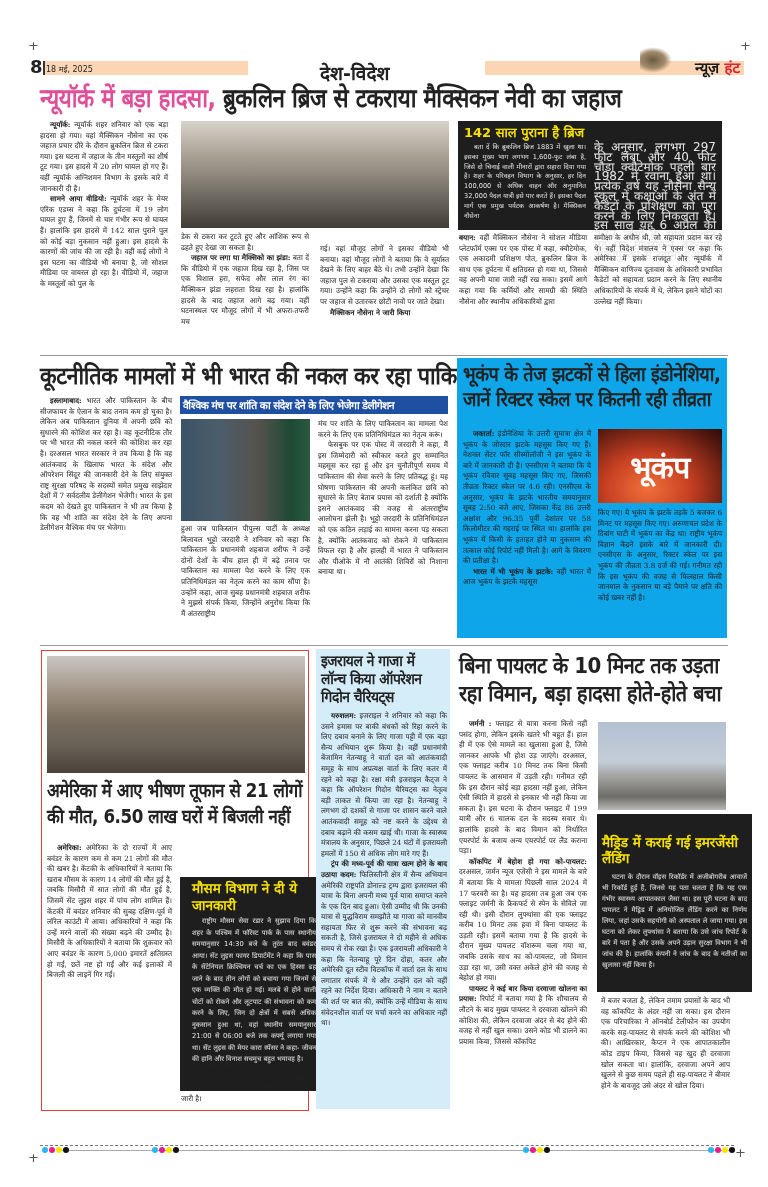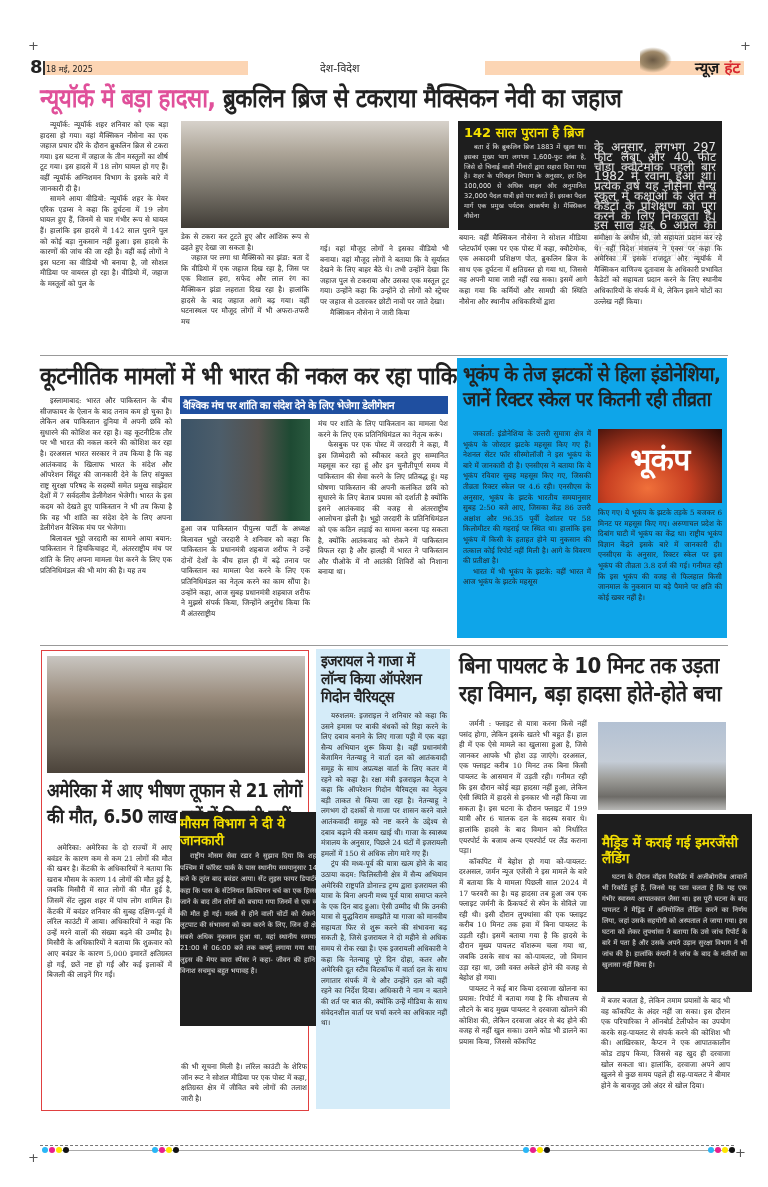--- a/index.html
+++ b/index.html
@@ -1,27 +1,27 @@
 <!DOCTYPE html>
 <html><head>
 <meta charset="utf-8">
 <style>
 *{box-sizing:border-box;margin:0;padding:0}
 body{width:768px;height:1187px;background:#fff;font-family:"DejaVu Serif",serif;color:#222;position:relative;overflow:hidden}
 .p{font-size:7.2px;line-height:10.6px;text-align:justify;text-indent:10px}
-.p b{font-weight:normal}
+.p b{font-weight:bold}
 .hd{font-family:"DejaVu Sans",sans-serif;font-weight:bold;letter-spacing:-0.5px}
 .abs{position:absolute}
 .crop{position:absolute;font-size:13px;color:#555;font-family:"DejaVu Sans",sans-serif}
 
 #hdr{left:30px;top:59px;width:714px;height:18px}
 #hdr .num{position:absolute;left:0;top:-3px;font-size:18px;font-weight:bold;font-family:"DejaVu Sans",sans-serif}
 #hdr .bar1{position:absolute;left:13px;top:2px;width:205px;height:14px;background:#fcd5b4;border-left:2px solid #333}
 #hdr .date{position:absolute;left:16px;top:4px;font-size:8px;font-family:"DejaVu Sans",sans-serif}
-#hdr .sec{position:absolute;left:290px;top:1px;font-size:11px;font-weight:normal;font-family:"DejaVu Sans",sans-serif}
+#hdr .sec{position:absolute;left:290px;top:1px;font-size:19px;font-weight:bold;font-family:"DejaVu Sans",sans-serif}
 #hdr .bar3{position:absolute;left:455px;top:2px;width:259px;height:14px;background:#fcd5b4}
 #hdr .logo{position:absolute;right:4px;top:-2px;font-size:15px;font-weight:bold;font-family:"DejaVu Sans",sans-serif}
 #hdr .logo .a{color:#1a1a1a}#hdr .logo .b{color:#d8272f}
 #hdr .bird{position:absolute;right:72px;top:-12px;width:32px;height:26px;background:radial-gradient(ellipse at 40% 50%,#6b5a45 0%,#a08a6a 45%,transparent 70%)}
 #mainhead{left:40px;top:80px;width:720px;font-size:26px;line-height:36px;white-space:nowrap;transform:scaleX(0.86);transform-origin:left}
 #mainhead .pink{color:#e0509a}
 
 .photo{position:absolute;background:linear-gradient(180deg,#b9b7b3 0%,#8b8680 40%,#5e5a55 70%,#3a3834 100%)}
 .darkbox{position:absolute;background:#1e1e1e;color:#e8e8e8}
 .darkbox .p{color:#e6e6e6;font-family:"DejaVu Sans",sans-serif;font-size:7px;text-indent:10px}
@@ -48,21 +48,21 @@
   <span class="date">18 मई, 2025</span>
   <span class="sec">देश-विदेश</span>
   <div class="bar3"></div>
   <div class="bird"></div>
   <span class="logo"><span class="a">न्यूज़</span> <span class="b">हंट</span></span>
 </div>
 
 <div id="mainhead" class="abs hd"><span class="pink">न्यूयॉर्क में बड़ा हादसा,</span><span> ब्रुकलिन ब्रिज से टकराया मैक्सिकन नेवी का जहाज</span></div>
 
 <div class="abs" style="left:40px;top:120px;width:128px">
-  <p class="p"><b>न्यूयॉर्क:</b><span> न्यूयॉर्क शहर शनिवार को एक बड़ा हादसा हो गया। वहां मैक्सिकन नौसेना का एक जहाज प्रचार दौरे के दौरान ब्रुकलिन ब्रिज से टकरा गया। इस घटना में जहाज के तीन मस्तूलों का शीर्ष टूट गया। इस हादसे में 18 लोग घायल हो गए हैं। वहीं न्यूयॉर्क अग्निशमन विभाग के इसके बारे में जानकारी दी है।</span></p>
+  <p class="p"><b>न्यूयॉर्क:</b><span> न्यूयॉर्क शहर शनिवार को एक बड़ा हादसा हो गया। वहां मैक्सिकन नौसेना का एक जहाज प्रचार दौरे के दौरान ब्रुकलिन ब्रिज से टकरा गया। इस घटना में जहाज के तीन मस्तूलों का शीर्ष टूट गया। इस हादसे में 20 लोग घायल हो गए हैं। वहीं न्यूयॉर्क अग्निशमन विभाग के इसके बारे में जानकारी दी है।</span></p>
   <p class="p"><b>सामने आया वीडियो:</b><span> न्यूयॉर्क शहर के मेयर एरिक एडम्स ने कहा कि दुर्घटना में 19 लोग घायल हुए हैं, जिनमें से चार गंभीर रूप से घायल हैं। हालांकि इस हादसे में 142 साल पुराने पुल को कोई बड़ा नुकसान नहीं हुआ। इस हादसे के कारणों की जांच की जा रही है। वहीं कई लोगों ने इस घटना का वीडियो भी बनाया है, जो सोशल मीडिया पर वायरल हो रहा है। वीडियो में, जहाज के मस्तूलों को पुल के</span></p>
 </div>
 <div class="photo" style="left:181px;top:121px;width:268px;height:107px;background:linear-gradient(180deg,#d7d2cb 0%,#aca497 30%,#7f7a70 60%,#403c36 100%)"></div>
 <div class="abs" style="left:181px;top:232px;width:128px">
   <p class="p" style="text-indent:0"><span>डेक से टकरा कर टूटते हुए और आंशिक रूप से ढहते हुए देखा जा सकता है।</span></p>
   <p class="p"><b>जहाज पर लगा था मैक्सिको का झंडा:</b><span> बता दें कि वीडियो में एक जहाज दिख रहा है, जिस पर एक विशाल हरा, सफेद और लाल रंग का मैक्सिकन झंडा लहराता दिख रहा है। हालांकि हादसे के बाद जहाज आगे बढ़ गया। वहीं घटनास्थल पर मौजूद लोगों में भी अफरा-तफरी मच</span></p>
 </div>
 <div class="abs" style="left:320px;top:244px;width:129px">
   <p class="p" style="text-indent:0"><span>गई। वहां मौजूद लोगों ने इसका वीडियो भी बनाया। वहां मौजूद लोगों ने बताया कि वे सूर्यास्त देखने के लिए बाहर बैठे थे। तभी उन्होंने देखा कि जहाज पुल से टकराया और उसका एक मस्तूल टूट गया। उन्होंने कहा कि उन्होंने दो लोगों को स्ट्रेचर पर जहाज से उतारकर छोटी नावों पर जाते देखा।</span></p>
   <p class="p"><b>मैक्सिकन नौसेना ने जारी किया</b></p>
@@ -78,55 +78,54 @@
   <p class="p" style="text-indent:0"><b>बयान:</b><span> वहीं मैक्सिकन नौसेना ने सोशल मीडिया प्लेटफॉर्म एक्स पर एक पोस्ट में कहा, क्वौटेमोक, एक अकादमी प्रशिक्षण पोत, ब्रुकलिन ब्रिज के साथ एक दुर्घटना में क्षतिग्रस्त हो गया था, जिससे वह अपनी यात्रा जारी नहीं रख सका। इसमें आगे कहा गया कि कर्मियों और सामग्री की स्थिति नौसेना और स्थानीय अधिकारियों द्वारा</span></p>
 </div>
 <div class="abs" style="left:594px;top:233px;width:128px">
   <p class="p" style="text-indent:0"><span>समीक्षा के अधीन थी, जो सहायता प्रदान कर रहे थे। वहीं विदेश मंत्रालय ने एक्स पर कहा कि अमेरिका में इसके राजदूत और न्यूयॉर्क में मैक्सिकन वाणिज्य दूतावास के अधिकारी प्रभावित कैडेटों को सहायता प्रदान करने के लिए स्थानीय अधिकारियों के संपर्क में थे, लेकिन इसने चोटों का उल्लेख नहीं किया।</span></p>
 </div>
 <div class="line" style="left:40px;top:355px;width:688px"></div>
 
 <div class="abs hd" style="left:40px;top:360px;width:440px;font-size:24px;line-height:32px;white-space:nowrap;transform:scaleX(0.9);transform-origin:left">कूटनीतिक मामलों में भी भारत की नकल कर रहा पाकिस्तान</div>
 <div class="abs" style="left:40px;top:396px;width:132px">
   <p class="p"><b>इस्लामाबाद:</b><span> भारत और पाकिस्तान के बीच सीजफायर के ऐलान के बाद तनाव कम हो चुका है। लेकिन अब पाकिस्तान दुनिया में अपनी छवि को सुधारने की कोशिश कर रहा है। वह कूटनीटिक तौर पर भी भारत की नकल करने की कोशिश कर रहा है। दरअसल भारत सरकार ने तय किया है कि वह आतंकवाद के खिलाफ भारत के संदेश और ऑपरेशन सिंदूर की जानकारी देने के लिए संयुक्त राष्ट्र सुरक्षा परिषद के सदस्यों समेत प्रमुख साझेदार देशों में 7 सर्वदलीय डेलीगेशन भेजेगी। भारत के इस कदम को देखते हुए पाकिस्तान ने भी तय किया है कि वह भी शांति का संदेश देने के लिए अपना डेलीगेशन वैश्विक मंच पर भेजेगा।</span></p>
-  <p class="p"><b>बिलावल भुट्टो जरदारी का सामने आया बयान:</b><span> पाकिस्तान ने हिचकिचाहट में, अंतरराष्ट्रीय मंच पर शांति के लिए अपना मामला पेश करने के लिए एक प्रतिनिधिमंडल की भी मांग की है। यह तय</span></p>
 </div>
 <div class="abs hd" style="left:180px;top:396px;width:268px;height:18px;background:#1f4fa0;color:#fff;font-size:10.5px;line-height:18px;padding-left:3px;white-space:nowrap;overflow:hidden">वैश्विक मंच पर शांति का संदेश देने के लिए भेजेगा डेलीगेशन</div>
 <div class="photo" style="left:181px;top:419px;width:129px;height:102px;background:linear-gradient(90deg,#3b5367 0%,#4c5d6a 30%,#55524e 60%,#1e4a33 85%,#2a5a3f 100%)"></div>
 <div class="abs" style="left:181px;top:524px;width:129px">
   <p class="p" style="text-indent:0"><span>हुआ जब पाकिस्तान पीपुल्स पार्टी के अध्यक्ष बिलावल भुट्टो जरदारी ने शनिवार को कहा कि पाकिस्तान के प्रधानमंत्री शहबाज शरीफ ने उन्हें दोनों देशों के बीच हाल ही में बढ़े तनाव पर पाकिस्तान का मामला पेश करने के लिए एक प्रतिनिधिमंडल का नेतृत्व करने का काम सौंपा है। उन्होंने कहा, आज सुबह प्रधानमंत्री शहबाज शरीफ ने मुझसे संपर्क किया, जिन्होंने अनुरोध किया कि मैं अंतरराष्ट्रीय</span></p>
 </div>
 <div class="abs" style="left:318px;top:419px;width:130px">
   <p class="p" style="text-indent:0"><span>मंच पर शांति के लिए पाकिस्तान का मामला पेश करने के लिए एक प्रतिनिधिमंडल का नेतृत्व करूं।</span></p>
   <p class="p"><span>फेसबुक पर एक पोस्ट में जरदारी ने कहा, मैं इस जिम्मेदारी को स्वीकार करते हुए सम्मानित महसूस कर रहा हूं और इन चुनौतीपूर्ण समय में पाकिस्तान की सेवा करने के लिए प्रतिबद्ध हूं। यह घोषणा पाकिस्तान की अपनी कलंकित छवि को सुधारने के लिए बेताब प्रयास को दर्शाती है क्योंकि इसने आतंकवाद की वजह से अंतरराष्ट्रीय आलोचना झेली है। भुट्टो जरदारी के प्रतिनिधिमंडल को एक कठिन लड़ाई का सामना करना पड़ सकता है, क्योंकि आतंकवाद को रोकने में पाकिस्तान विफल रहा है और हालही में भारत ने पाकिस्तान और पीओके में नौ आतंकी शिविरों को निशाना बनाया था।</span></p>
 </div>
 
 <div class="bluebox" style="left:457px;top:358px;width:270px;height:280px">
   <div class="hd" style="position:absolute;left:6px;top:4px;font-size:20px;line-height:25px;white-space:nowrap;transform:scaleX(0.9);transform-origin:left">भूकंप के तेज झटकों से हिला इंडोनेशिया,</div>
   <div class="hd" style="position:absolute;left:6px;top:29px;font-size:20px;line-height:25px;white-space:nowrap;transform:scaleX(0.9);transform-origin:left">जानें रिक्टर स्केल पर कितनी रही तीव्रता</div>
   <div style="position:absolute;left:6px;top:71px;width:128px">
     <p class="p"><b>जकार्ता:</b><span> इंडोनेशिया के उत्तरी सुमात्रा क्षेत्र में भूकंप के जोरदार झटके महसूस किए गए हैं। नेशनल सेंटर फॉर सीस्मोलॉजी ने इस भूकंप के बारे में जानकारी दी है। एनसीएस ने बताया कि ये भूकंप रविवार सुबह महसूस किए गए, जिसकी तीव्रता रिक्टर स्केल पर 4.6 रही। एनसीएस के अनुसार, भूकंप के झटके भारतीय समयानुसार सुबह 2:50 बजे आए, जिसका केंद्र 86 उत्तरी अक्षांश और 96.35 पूर्वी देशांतर पर 58 किलोमीटर की गहराई पर स्थित था। हालांकि इस भूकंप में किसी के हताहत होने या नुकसान की तत्काल कोई रिपोर्ट नहीं मिली है। आगे के विवरण की प्रतीक्षा है।</span></p>
     <p class="p"><b>भारत में भी भूकंप के झटके:</b><span> वहीं भारत में आज भूकंप के झटके महसूस</span></p>
   </div>
   <div style="position:absolute;left:141px;top:71px;width:124px;height:74px;background:radial-gradient(ellipse at 40% 80%,#f0703a 0%,#c84022 40%,#5a1a10 80%,#2a0a06 100%);display:flex;align-items:flex-start;justify-content:center">
-    <span class="hd" style="color:#fff;font-size:30px;line-height:38px;margin-top:12px">भूकंप</span>
+    <span class="hd" style="color:#fff;font-size:30px;line-height:38px;margin-top:20px">भूकंप</span>
   </div>
   <div style="position:absolute;left:141px;top:150px;width:124px">
     <p class="p" style="text-indent:0"><span>किए गए। ये भूकंप के झटके तड़के 5 बजकर 6 मिनट पर महसूस किए गए। अरुणाचल प्रदेश के दिबांग घाटी में भूकंप का केंद्र था। राष्ट्रीय भूकंप विज्ञान केंद्रने इसके बारे में जानकारी दी। एनसीएस के अनुसार, रिक्टर स्केल पर इस भूकंप की तीव्रता 3.8 दर्ज की गई। गनीमत रही कि इस भूकंप की वजह से फिलहाल किसी जानमाल के नुकसान या बड़े पैमाने पर क्षति की कोई खबर नहीं है।</span></p>
   </div>
 </div>
 <div class="line" style="left:40px;top:645px;width:688px"></div>
 
 <div class="redframe" style="left:41px;top:650px;width:268px;height:461px"></div>
 <div class="photo" style="left:47px;top:656px;width:258px;height:117px;background:linear-gradient(180deg,#c9c6c1 0%,#9a8c7d 35%,#7a6f60 55%,#6a6257 75%,#4b433a 100%)"></div>
 <div class="abs hd" style="left:47px;top:777px;width:290px;font-size:19px;line-height:26px;transform:scaleX(0.88);transform-origin:left">अमेरिका में आए भीषण तूफान से 21 लोगों की मौत, 6.50 लाख घरों में बिजली नहीं</div>
 <div class="abs" style="left:47px;top:843px;width:125px">
   <p class="p"><b>अमेरिका:</b><span> अमेरिका के दो राज्यों में आए बवंडर के कारण कम से कम 21 लोगों की मौत की खबर है। केंटकी के अधिकारियों ने बताया कि खराब मौसम के कारण 14 लोगों की मौत हुई है, जबकि मिसौरी में सात लोगों की मौत हुई है, जिसमें सेंट लुइस शहर में पांच लोग शामिल हैं। केंटकी में बवंडर शनिवार की सुबह दक्षिण-पूर्व में लॉरेल काउंटी में आया। अधिकारियों ने कहा कि उन्हें मरने वालों की संख्या बढ़ने की उम्मीद है। मिसौरी के अधिकारियों ने बताया कि शुक्रवार को आए बवंडर के कारण 5,000 इमारतें क्षतिग्रस्त हो गईं, छतें नष्ट हो गईं और कई इलाकों में बिजली की लाइनें गिर गईं।</span></p>
 </div>
-<div class="darkbox" style="left:180px;top:812px;width:148px;height:214px;padding:3px 0">
+<div class="darkbox" style="left:180px;top:877px;width:148px;height:214px;padding:3px 12px">
   <div class="ytitle" style="font-size:13.5px;line-height:17px">मौसम विभाग ने दी ये जानकारी</div>
   <p class="p" style="margin-top:2px;font-size:6.8px;line-height:11.5px">राष्ट्रीय मौसम सेवा रडार ने सुझाव दिया कि शहर के पश्चिम में फॉरेस्ट पार्क के पास स्थानीय समयानुसार 14:30 बजे के तुरंत बाद बवंडर आया। सेंट लुइस फायर डिपार्टमेंट ने कहा कि पास के सेंटेनियल क्रिश्चियन चर्च का एक हिस्सा ढह जाने के बाद तीन लोगों को बचाया गया जिनमें से एक व्यक्ति की मौत हो गई। मलबे से होने वाली चोटों को रोकने और लूटपाट की संभावना को कम करने के लिए, जिन दो क्षेत्रों में सबसे अधिक नुकसान हुआ था, वहां स्थानीय समयानुसार 21:00 से 06:00 बजे तक कर्फ्यू लगाया गया था। सेंट लुइस की मेयर कारा स्पेंसर ने कहा- जीवन की हानि और विनाश सचमुच बहुत भयावह है।</p>
 </div>
 <div class="abs" style="left:181px;top:1062px;width:126px">
   <p class="p" style="text-indent:0"><span>की भी सूचना मिली है। लॉरेल काउंटी के शेरिफ जॉन रूट ने सोशल मीडिया पर एक पोस्ट में कहा, क्षतिग्रस्त क्षेत्र में जीवित बचे लोगों की तलाश जारी है।</span></p>
 </div>
 
 <div class="lblue" style="left:316px;top:649px;width:134px;height:460px">
   <div class="hd" style="position:absolute;left:5px;top:3px;width:130px;font-size:15px;line-height:18px;transform:scaleX(0.92);transform-origin:left">इजरायल ने गाजा में लॉन्च किया ऑपरेशन गिदोन चैरियट्स</div>
   <div style="position:absolute;left:5px;top:62px;width:126px">

